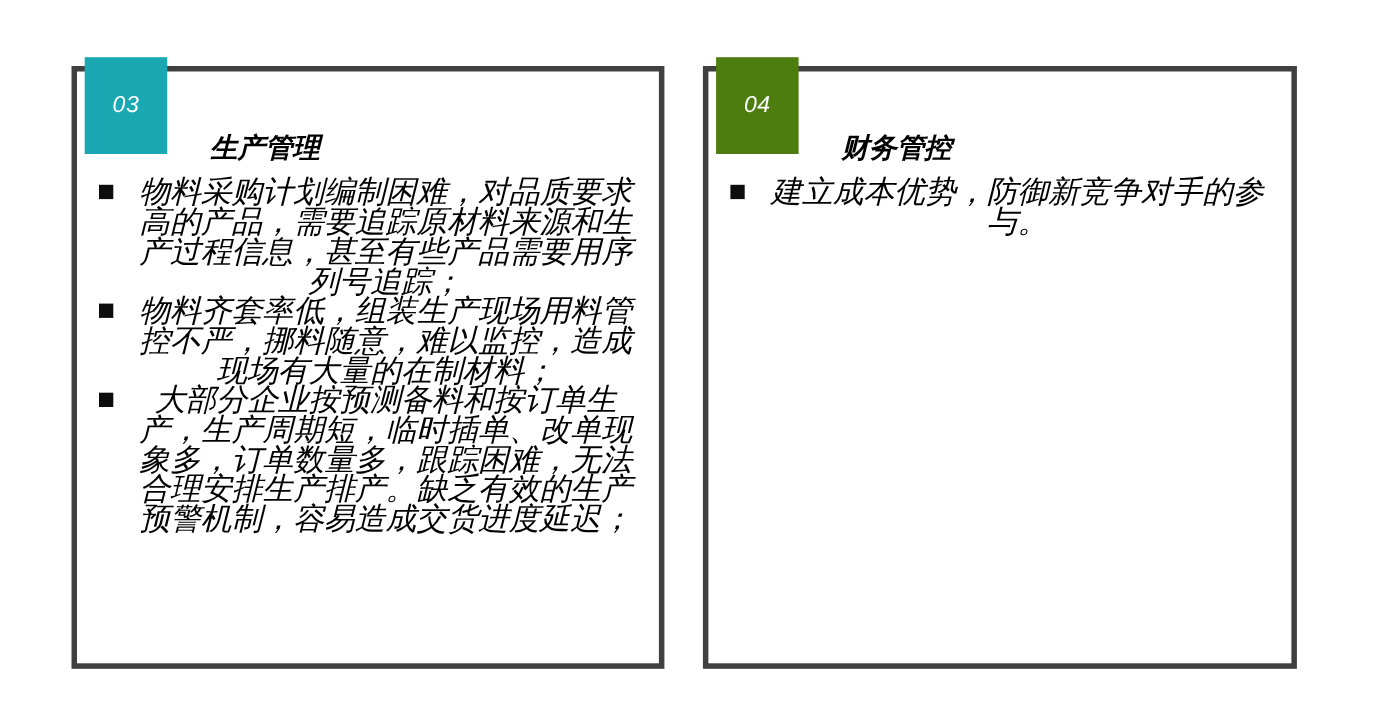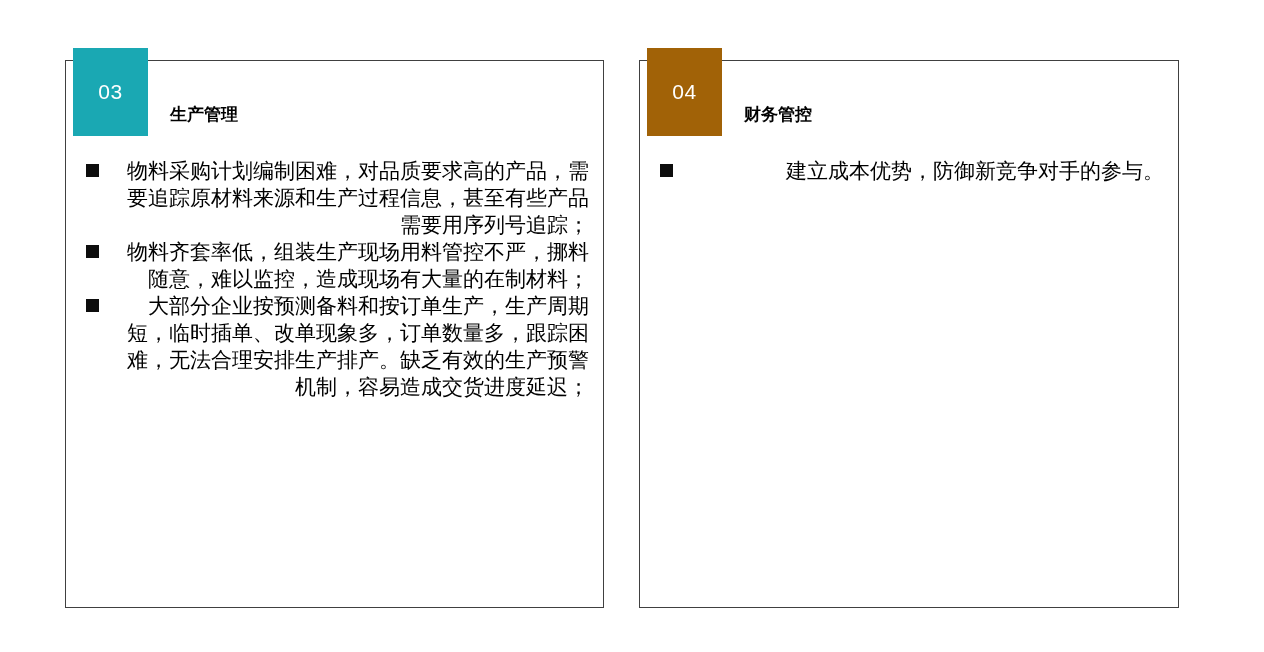--- a/index.html
+++ b/index.html
@@ -14,21 +14,22 @@
     width: 1264px;
     height: 652px;
     background: #ffffff;
     overflow: hidden;
   }
   .card {
     position: absolute;
     top: 60px;
     height: 548px;
     background: #ffffff;
-    border: 1px solid #404040;
+    border: 5px solid #404040;
+    font-style: italic;
   }
   .card.card-0 { left: 65px;  width: 539px; }
   .card.card-1 { left: 639px; width: 540px; }
   .badge {
     position: absolute;
     left: 7px;
     top: -13px;
     width: 75px;
     height: 88px;
     display: flex;
@@ -38,22 +39,22 @@
   }
   .badge-num {
     color: #ffffff;
     font-size: 21px;
     letter-spacing: 0.5px;
   }
   .card-title {
     position: absolute;
     left: 104px;
     top: 40px;
-    margin: 0;
-    font-size: 17px;
+    margin: 17px;
+    font-size: 25px;
     line-height: 27px;
     font-weight: bold;
     color: #000000;
     white-space: nowrap;
   }
   .bullet-list {
     position: absolute;
     left: 20px;
     right: 14px;
     top: 96px;
@@ -68,24 +69,24 @@
   }
   .bullet-marker {
     flex: 0 0 13px;
     width: 13px;
     height: 13px;
     margin: 7px 13px 0 0;
     background: #0d0d0d;
   }
   .bullet-text {
     flex: 1;
-    font-size: 21px;
+    font-size: 28px;
     line-height: 27px;
     color: #000000;
-    text-align: right;
+    text-align: center;
   }
 </style>
 </head>
 <body>
 
 <div class="canvas">
 
   <section class="card card-0">
     <div class="badge" style="background: rgb(26, 168, 179);">
       <span class="badge-num">03</span>
@@ -101,21 +102,21 @@
           <span class="bullet-text">物料齐套率低，组装生产现场用料管控不严，挪料随意，难以监控，造成现场有大量的在制材料；</span>
         </li>
         <li class="bullet-item">
           <span class="bullet-marker"></span>
           <span class="bullet-text">大部分企业按预测备料和按订单生产，生产周期短，临时插单、改单现象多，订单数量多，跟踪困难，无法合理安排生产排产。缺乏有效的生产预警机制，容易造成交货进度延迟；</span>
         </li>
       </ul>
   </section>
 
   <section class="card card-1">
-    <div class="badge" style="background: #a16207;">
+    <div class="badge" style="background: #4d7c0f;">
       <span class="badge-num">04</span>
     </div>
     <h2 class="card-title">财务管控</h2>
     <ul class="bullet-list">
         <li class="bullet-item">
           <span class="bullet-marker"></span>
           <span class="bullet-text">建立成本优势，防御新竞争对手的参与。</span>
         </li>
       </ul>
   </section>

